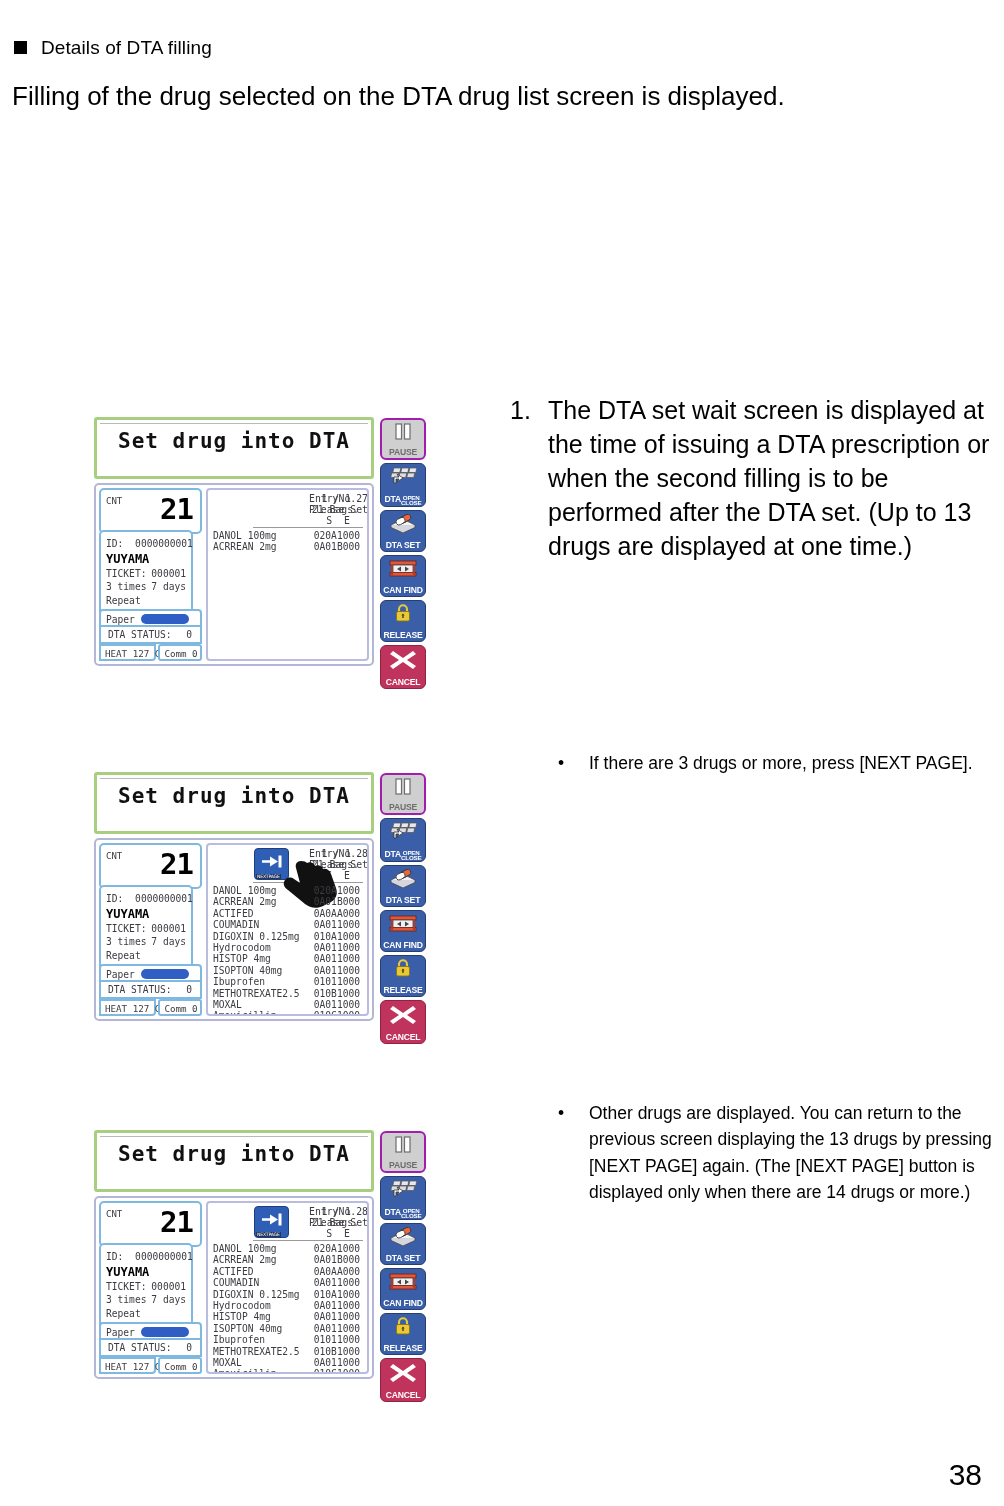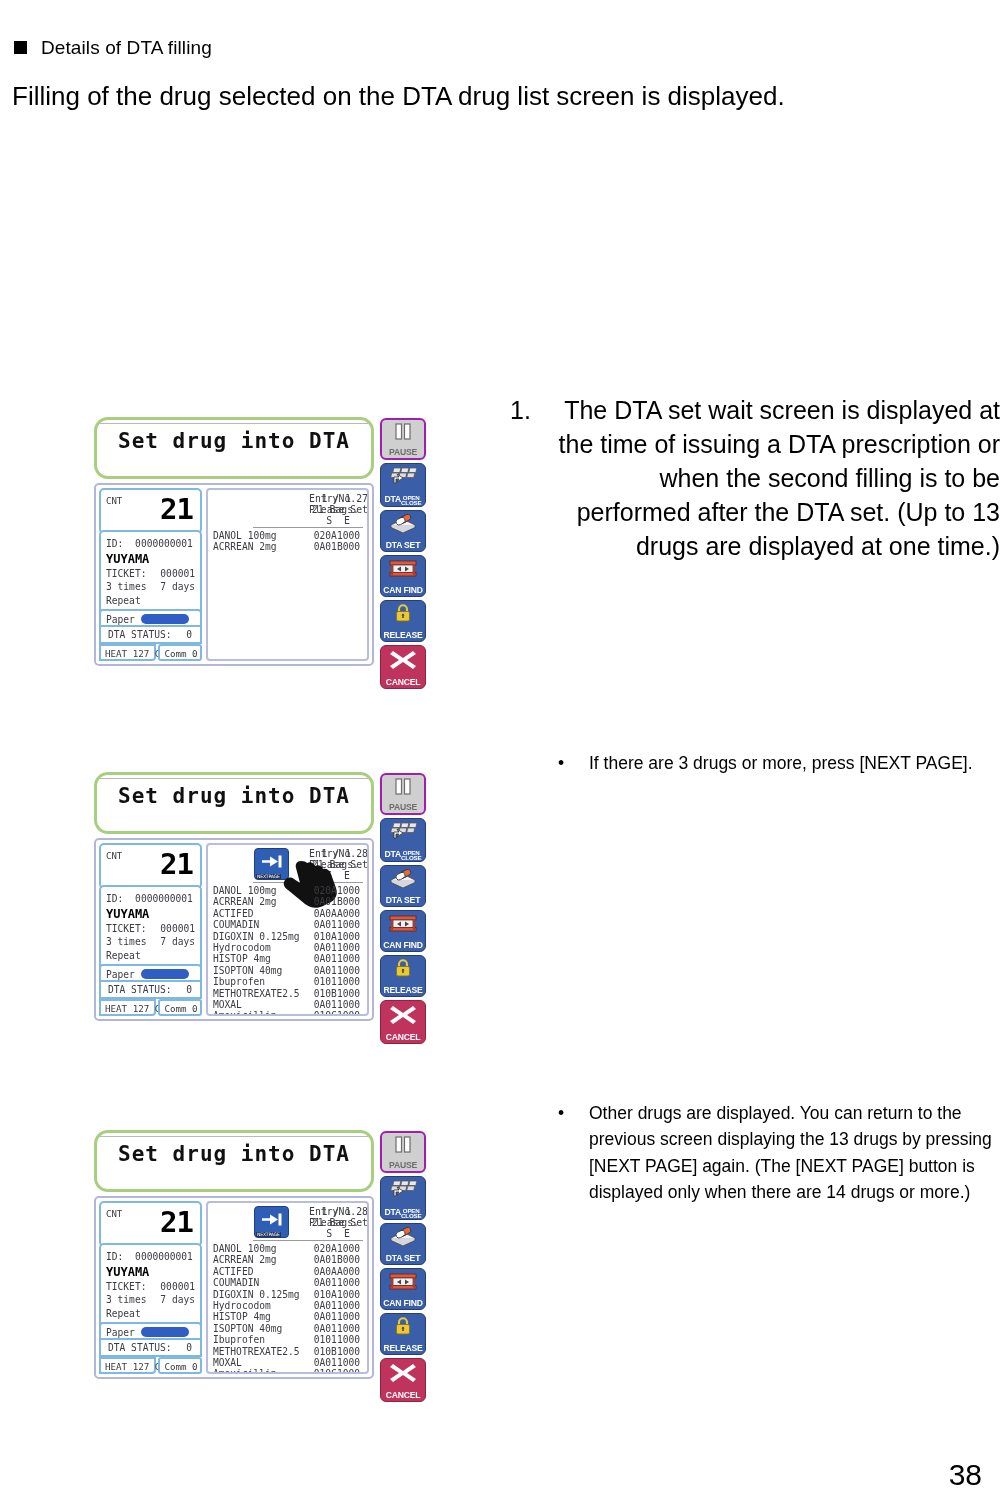--- a/index.html
+++ b/index.html
@@ -10,21 +10,21 @@
   }
   
   .heading-row{position:absolute; left:14px; top:38px; display:flex; align-items:center; gap:14px;}
   .sq-bullet{width:13px;height:13px;background:#000;display:inline-block;}
   .heading-text{font-size:19px; line-height:1; letter-spacing:.1px;}
   .subheading{position:absolute; left:12px; top:80px; font-size:26px; line-height:1.25; white-space:nowrap;}
 
   
   .note-1{position:absolute; left:510px; top:393px; width:490px; font-size:25px; line-height:1.36;}
   .note-1 .num{position:absolute; left:0; top:0;}
-  .note-1 .body{margin-left:38px; display:block;text-align:right;}
+  .note-1 .body{margin-left:38px; display:block;}
 
   .bullet-note{position:absolute; font-size:17.5px; line-height:1.5;}
   .bullet-note .dot{position:absolute; left:0; top:0;}
   .bullet-note .body{margin-left:31px; display:block;}
   #note-2{left:558px; top:750px; width:440px;}
   #note-3{left:558px; top:1100px; width:450px;}
 
   .pageno{position:absolute; right:22px; bottom:14px; font-size:30px;}
 
   
@@ -33,21 +33,21 @@
   #device-2{left:93px; top:772px;}
   #device-3{left:93px; top:1130px;}
 
   .dev-inner{position:absolute; inset:0; display:flex;}
   .dev-main{width:283px; height:100%; position:relative;}
   .dev-rail{width:53px; height:100%; position:relative; padding-left:2px; box-sizing:border-box;}
 
   
   .title-bar{
     position:absolute; left:1px; top:0; right:2px; height:62px;
-    border:3px solid #a8cf80; border-radius:14px; background:#fff;
+    border:3px solid #a8cf80; border-radius:3px; background:#fff;
     box-sizing:border-box;
   }
   .title-bar .tb-text{
     position:absolute; left:0; right:0; top:9px; text-align:center;
     font-family:"DejaVu Sans Mono", monospace; font-size:21px; font-weight:700;
     letter-spacing:1px; color:#111;
   }
   .title-bar::after{
     content:""; position:absolute; left:3px; right:3px; top:3px; height:1px; background:#b9b9b9;
   }
@@ -60,21 +60,21 @@
   .right-col{position:absolute; left:110px; top:3px; right:3px; bottom:3px;
              border:2px solid #b9bcdc; border-radius:4px; background:#fff; box-sizing:border-box; overflow:hidden;padding-left:41px;}
 
   .box{border:2px solid #7fb8e0; border-radius:5px; background:#fff; box-sizing:border-box;
        font-family:"DejaVu Sans Mono", monospace; color:#3b3b42;}
 
   .cnt-box{position:absolute; left:0; top:0; width:103px; height:46px;}
   .cnt-label{position:absolute; left:5px; top:6px; font-size:9px;}
   .cnt-value{position:absolute; right:7px; top:2px; font-size:29px; font-weight:700; color:#000; letter-spacing:-1px;}
 
-  .info-box{position:absolute; left:0; top:42px; width:103px; height:100px; padding:5px 5px 0 5px;}
+  .info-box{position:absolute; left:0; top:42px; width:94px; height:100px; padding:5px 5px 0 5px;}
   .info-line{font-size:9.6px; line-height:13.6px; white-space:nowrap; position:relative;}
   .info-line .r{position:absolute; right:0; top:0;}
   .info-name{font-size:12px; font-weight:700; color:#000; line-height:16px;}
 
   .status-wrap{position:absolute; left:0; bottom:0; width:103px;}
   .paper-box{border:2px solid #7fb8e0; border-radius:4px 4px 0 0; background:#fff; height:18px;
              position:relative; box-sizing:border-box; font-family:"DejaVu Sans Mono", monospace;}
   .paper-box .lbl{position:absolute; left:5px; top:3px; font-size:9.6px; color:#3b3b42;}
   .paper-bar{position:absolute; left:40px; top:3px; width:48px; height:10px; background:#2f5fc4; border-radius:6px;}
   .dta-status{border:2px solid #7fb8e0; border-top:none; background:#fff; height:17px; position:relative;

